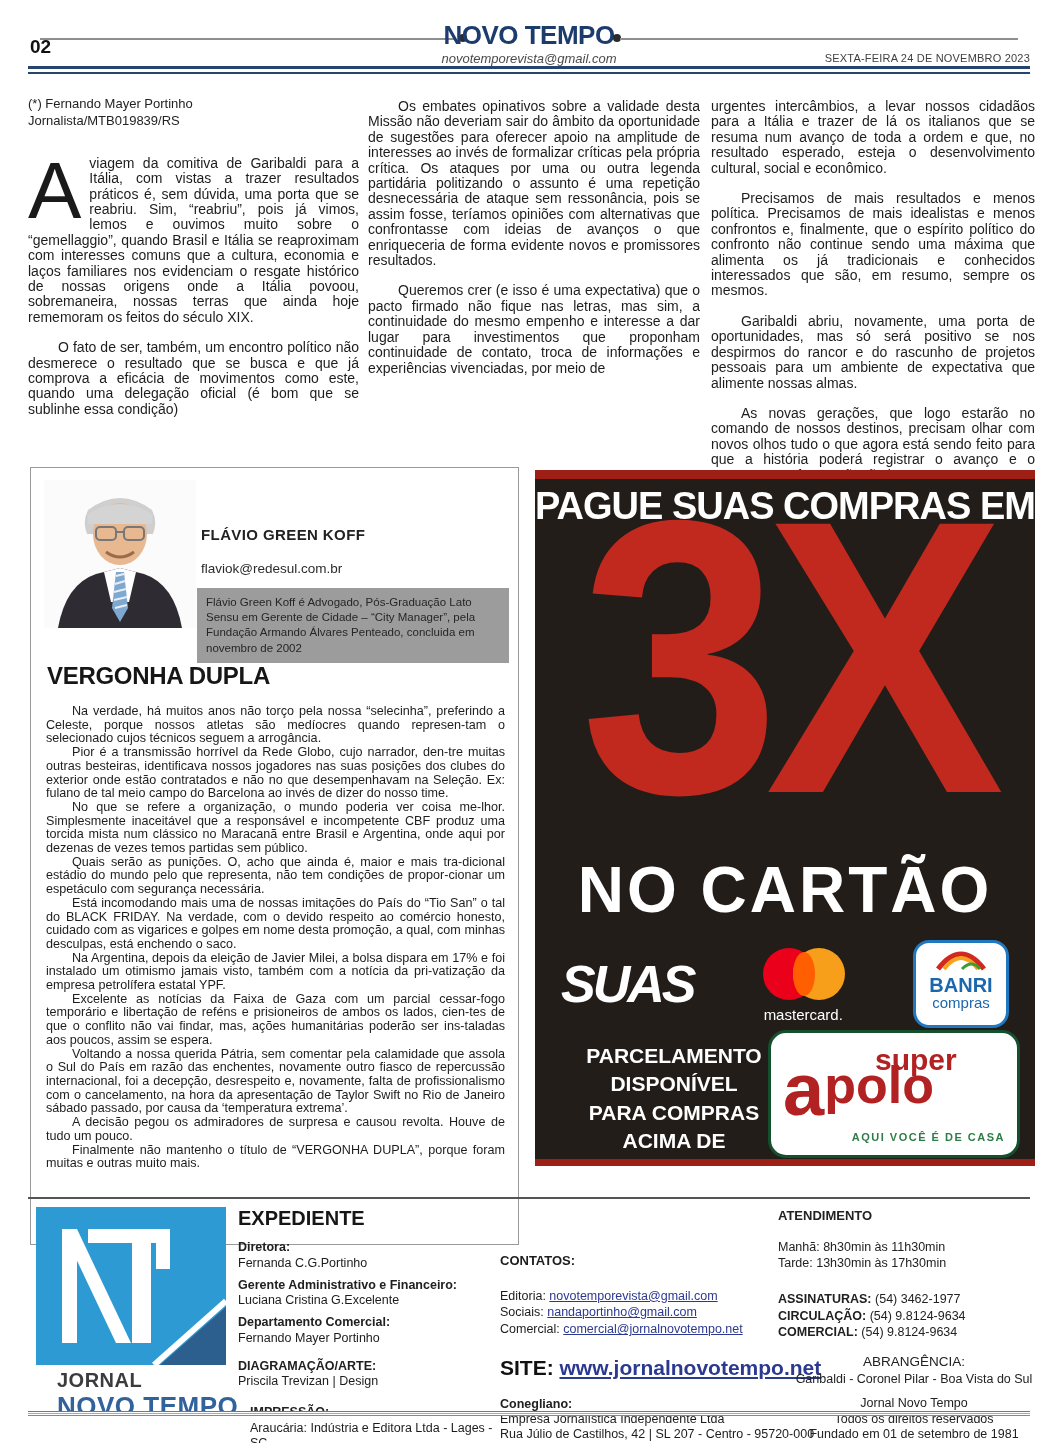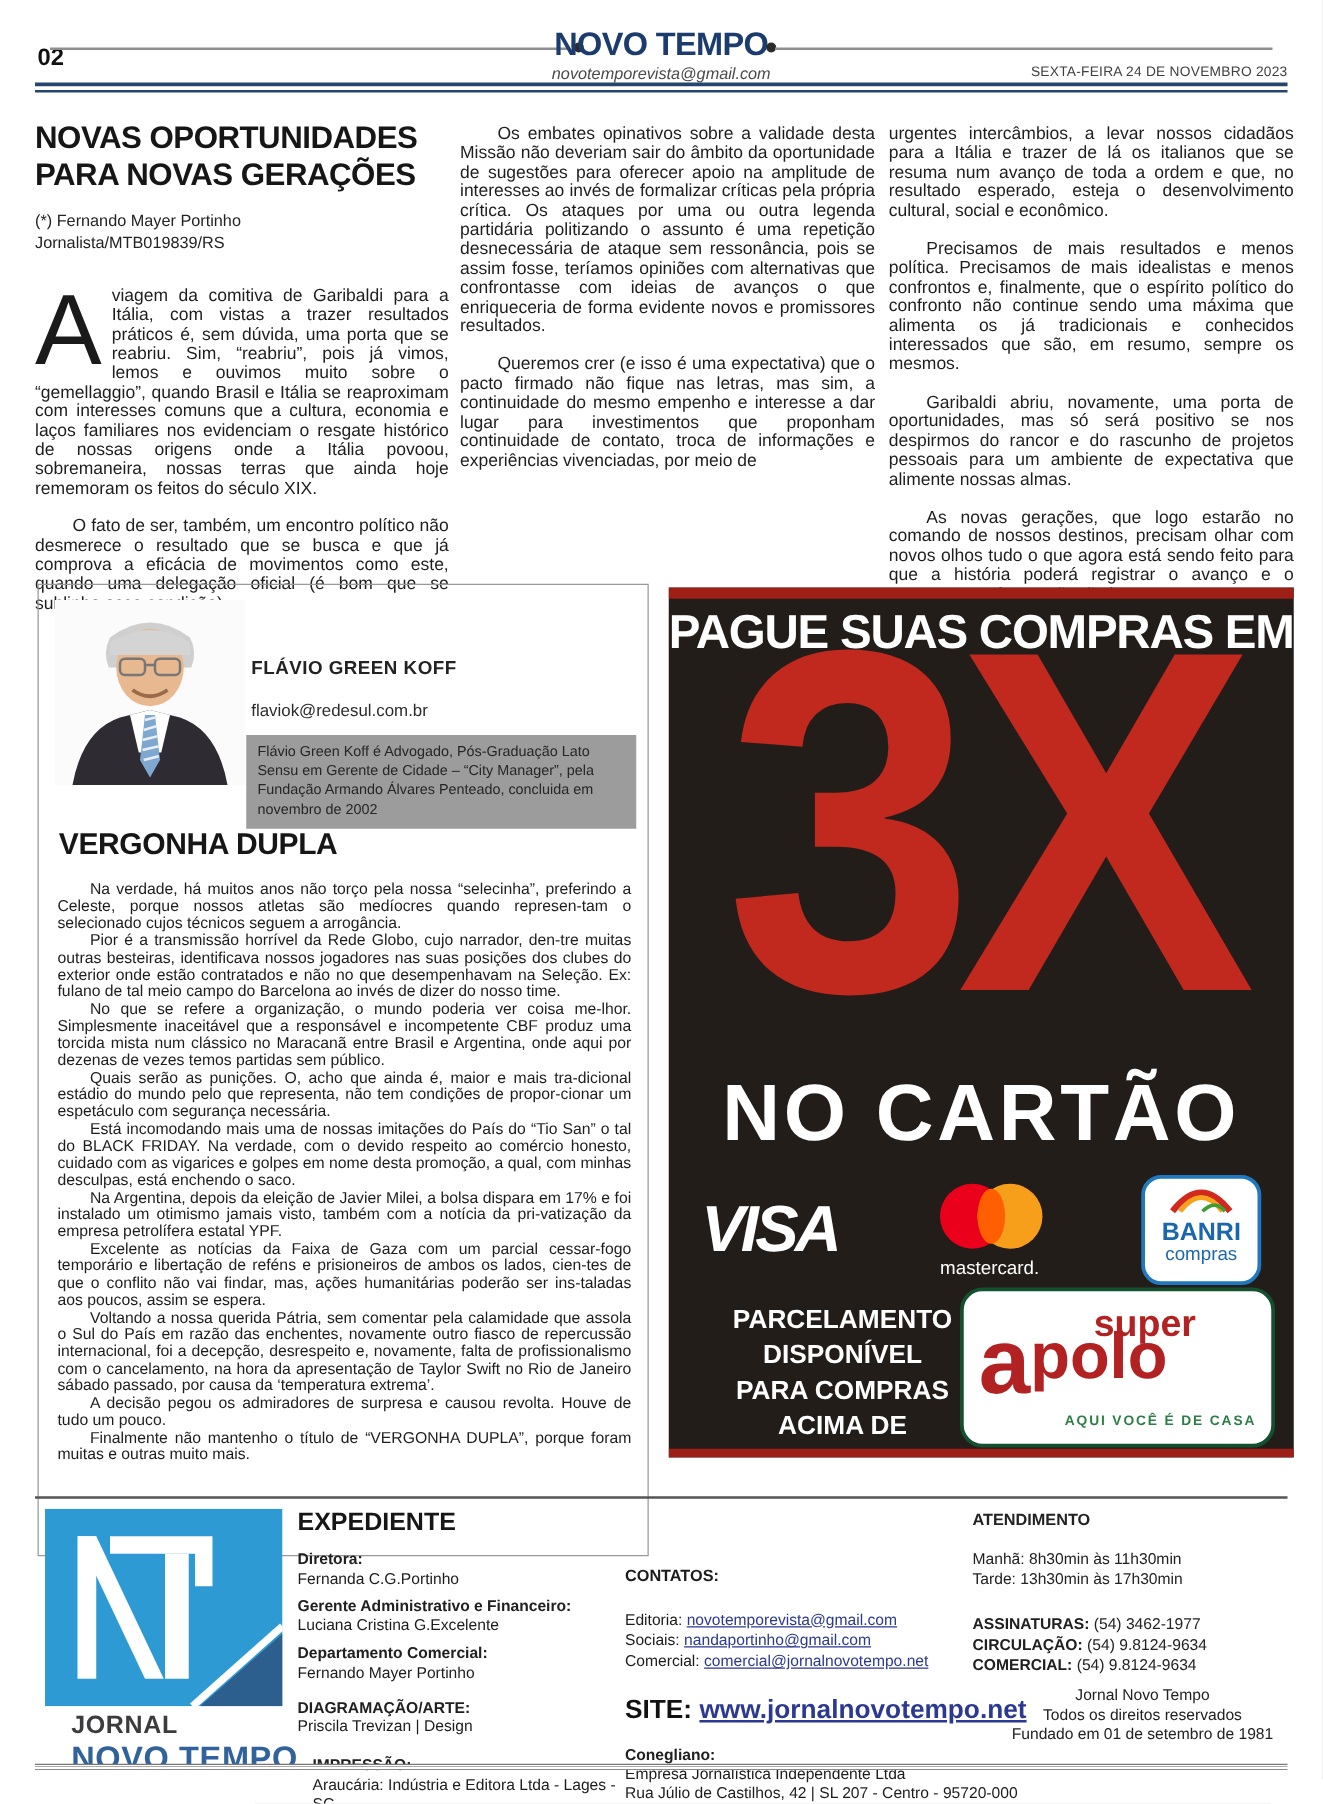--- a/index.html
+++ b/index.html
@@ -109,22 +109,20 @@
   <div class="abs hrule l"></div>
   <div class="abs hdot" style="left:459px;"></div>
   <div class="abs brand">NOVO TEMPO</div>
   <div class="abs hdot" style="left:613px;"></div>
   <div class="abs hrule r"></div>
   <div class="abs hdr-email">novotemporevista@gmail.com</div>
   <div class="abs hdr-date">SEXTA-FEIRA 24 DE NOVEMBRO 2023</div>
   <div class="abs dblline"></div>
 
   <div class="abs col col1">
-    <h1 class="headline"><span>NOVAS OPORTUNIDADES</span><br>
-      <span>PARA NOVAS GERAÇÕES</span></h1>
     <div class="byline">
       <span>(*) Fernando Mayer Portinho</span><br>
       <span>Jornalista/MTB019839/RS</span>
     </div>
     <p><span class="dropcap">A</span><span>viagem da comitiva de Garibaldi para a Itália, com vistas a trazer resultados práticos é, sem dúvida, uma porta que se reabriu. Sim, “reabriu”, pois já vimos, lemos e ouvimos muito sobre o “gemellaggio”, quando Brasil e Itália se reaproximam com interesses comuns que a cultura, economia e laços familiares nos evidenciam o resgate histórico de nossas origens onde a Itália povoou, sobremaneira, nossas terras que ainda hoje rememoram os feitos do século XIX.</span></p>
     <p class="ind">O fato de ser, também, um encontro político não desmerece o resultado que se busca e que já comprova a eficácia de movimentos como este, quando uma delegação oficial (é bom que se sublinhe essa condição)</p>
   </div>
   <div class="abs col col2">
     <p class="ind">Os embates opinativos sobre a validade desta Missão não deveriam sair do âmbito da oportunidade de sugestões para oferecer apoio na amplitude de interesses ao invés de formalizar críticas pela própria crítica. Os ataques por uma ou outra legenda partidária politizando o assunto é uma repetição desnecessária de ataque sem ressonância, pois se assim fosse, teríamos opiniões com alternativas que confrontasse com ideias de avanços o que enriqueceria de forma evidente novos e promissores resultados.</p>
     <p class="ind">Queremos crer (e isso é uma expectativa) que o pacto firmado não fique nas letras, mas sim, a continuidade do mesmo empenho e interesse a dar lugar para investimentos que proponham continuidade de contato, troca de informações e experiências vivenciadas, por meio de</p>
@@ -168,21 +166,21 @@
       <p>Finalmente não mantenho o título de “VERGONHA DUPLA”, porque foram muitas e outras muito mais.</p>
     </div>
   </div>
 
   <div class="abs ad">
     <div class="abs ad-3x">3X</div>
     <div class="abs adbar t"></div>
     <div class="abs ad-headline">PAGUE SUAS COMPRAS EM</div>
     <div class="abs ad-cartao">NO CARTÃO</div>
     <div class="abs ad-logos">
-      <div class="visa">VISA</div>
+      <div class="visa">SUAS</div>
       <div class="mc">
         <svg width="100" height="60" viewBox="0 0 100 60">
           <circle cx="36" cy="28" r="26" fill="#eb001b"></circle>
           <circle cx="66" cy="28" r="26" fill="#f79e1b"></circle>
           <ellipse cx="51" cy="28" rx="11" ry="22" fill="#ff5f00"></ellipse>
         </svg>
         <div class="mc-label">mastercard.</div>
       </div>
       <div class="banri">
         <svg width="58" height="24" viewBox="0 0 58 24">
@@ -268,20 +266,24 @@
     <div class="a-title">ATENDIMENTO</div>
     <div>
       <div>Manhã: 8h30min às 11h30min</div>
       <div>Tarde: 13h30min às 17h30min</div>
     </div>
     <div class="phones">
       <div><span class="lbl">ASSINATURAS:</span> <span>(54) 3462-1977</span></div>
       <div><span class="lbl">CIRCULAÇÃO:</span> <span>(54) 9.8124-9634</span></div>
       <div><span class="lbl">COMERCIAL:</span> <span>(54) 9.8124-9634</span></div>
     </div>
+    <div class="coverage">
+      <div class="big">ABRANGÊNCIA:</div>
+      <div style="white-space:nowrap;">Garibaldi - Coronel Pilar - Boa Vista do Sul</div>
+    </div>
     <div class="legal">
       <div>Jornal Novo Tempo</div>
       <div>Todos os direitos reservados</div>
       <div>Fundado em 01 de setembro de 1981</div>
     </div>
   </div>
 
   <div class="abs f-botline"></div>
 </div>
 

